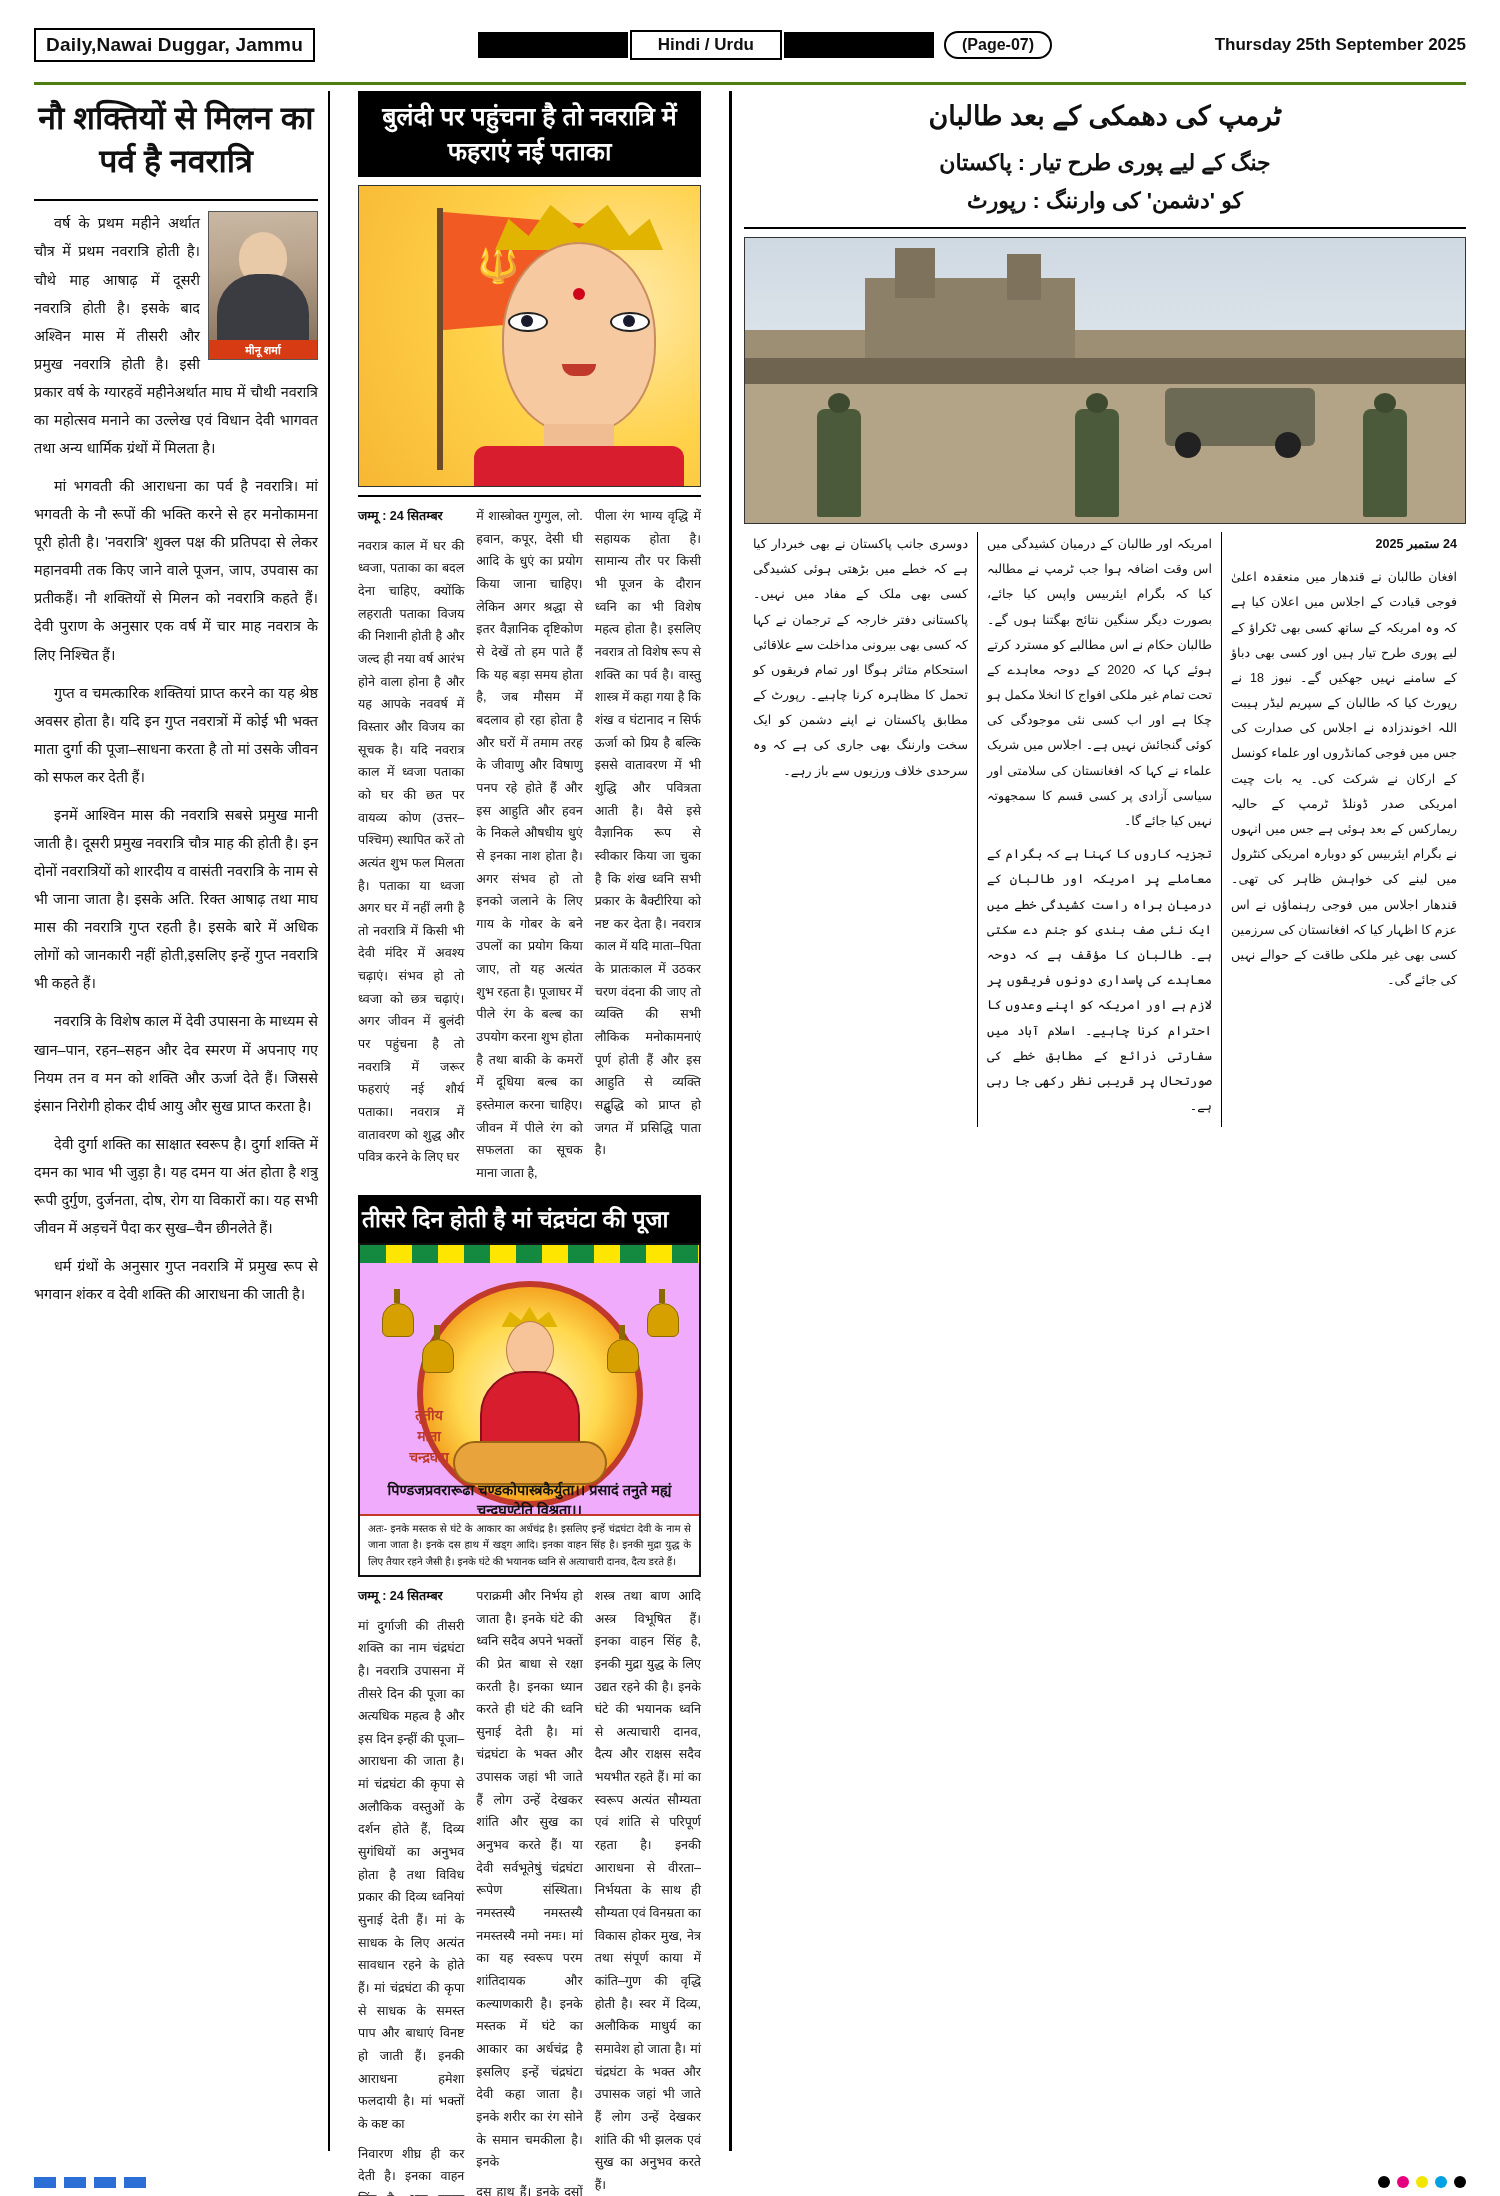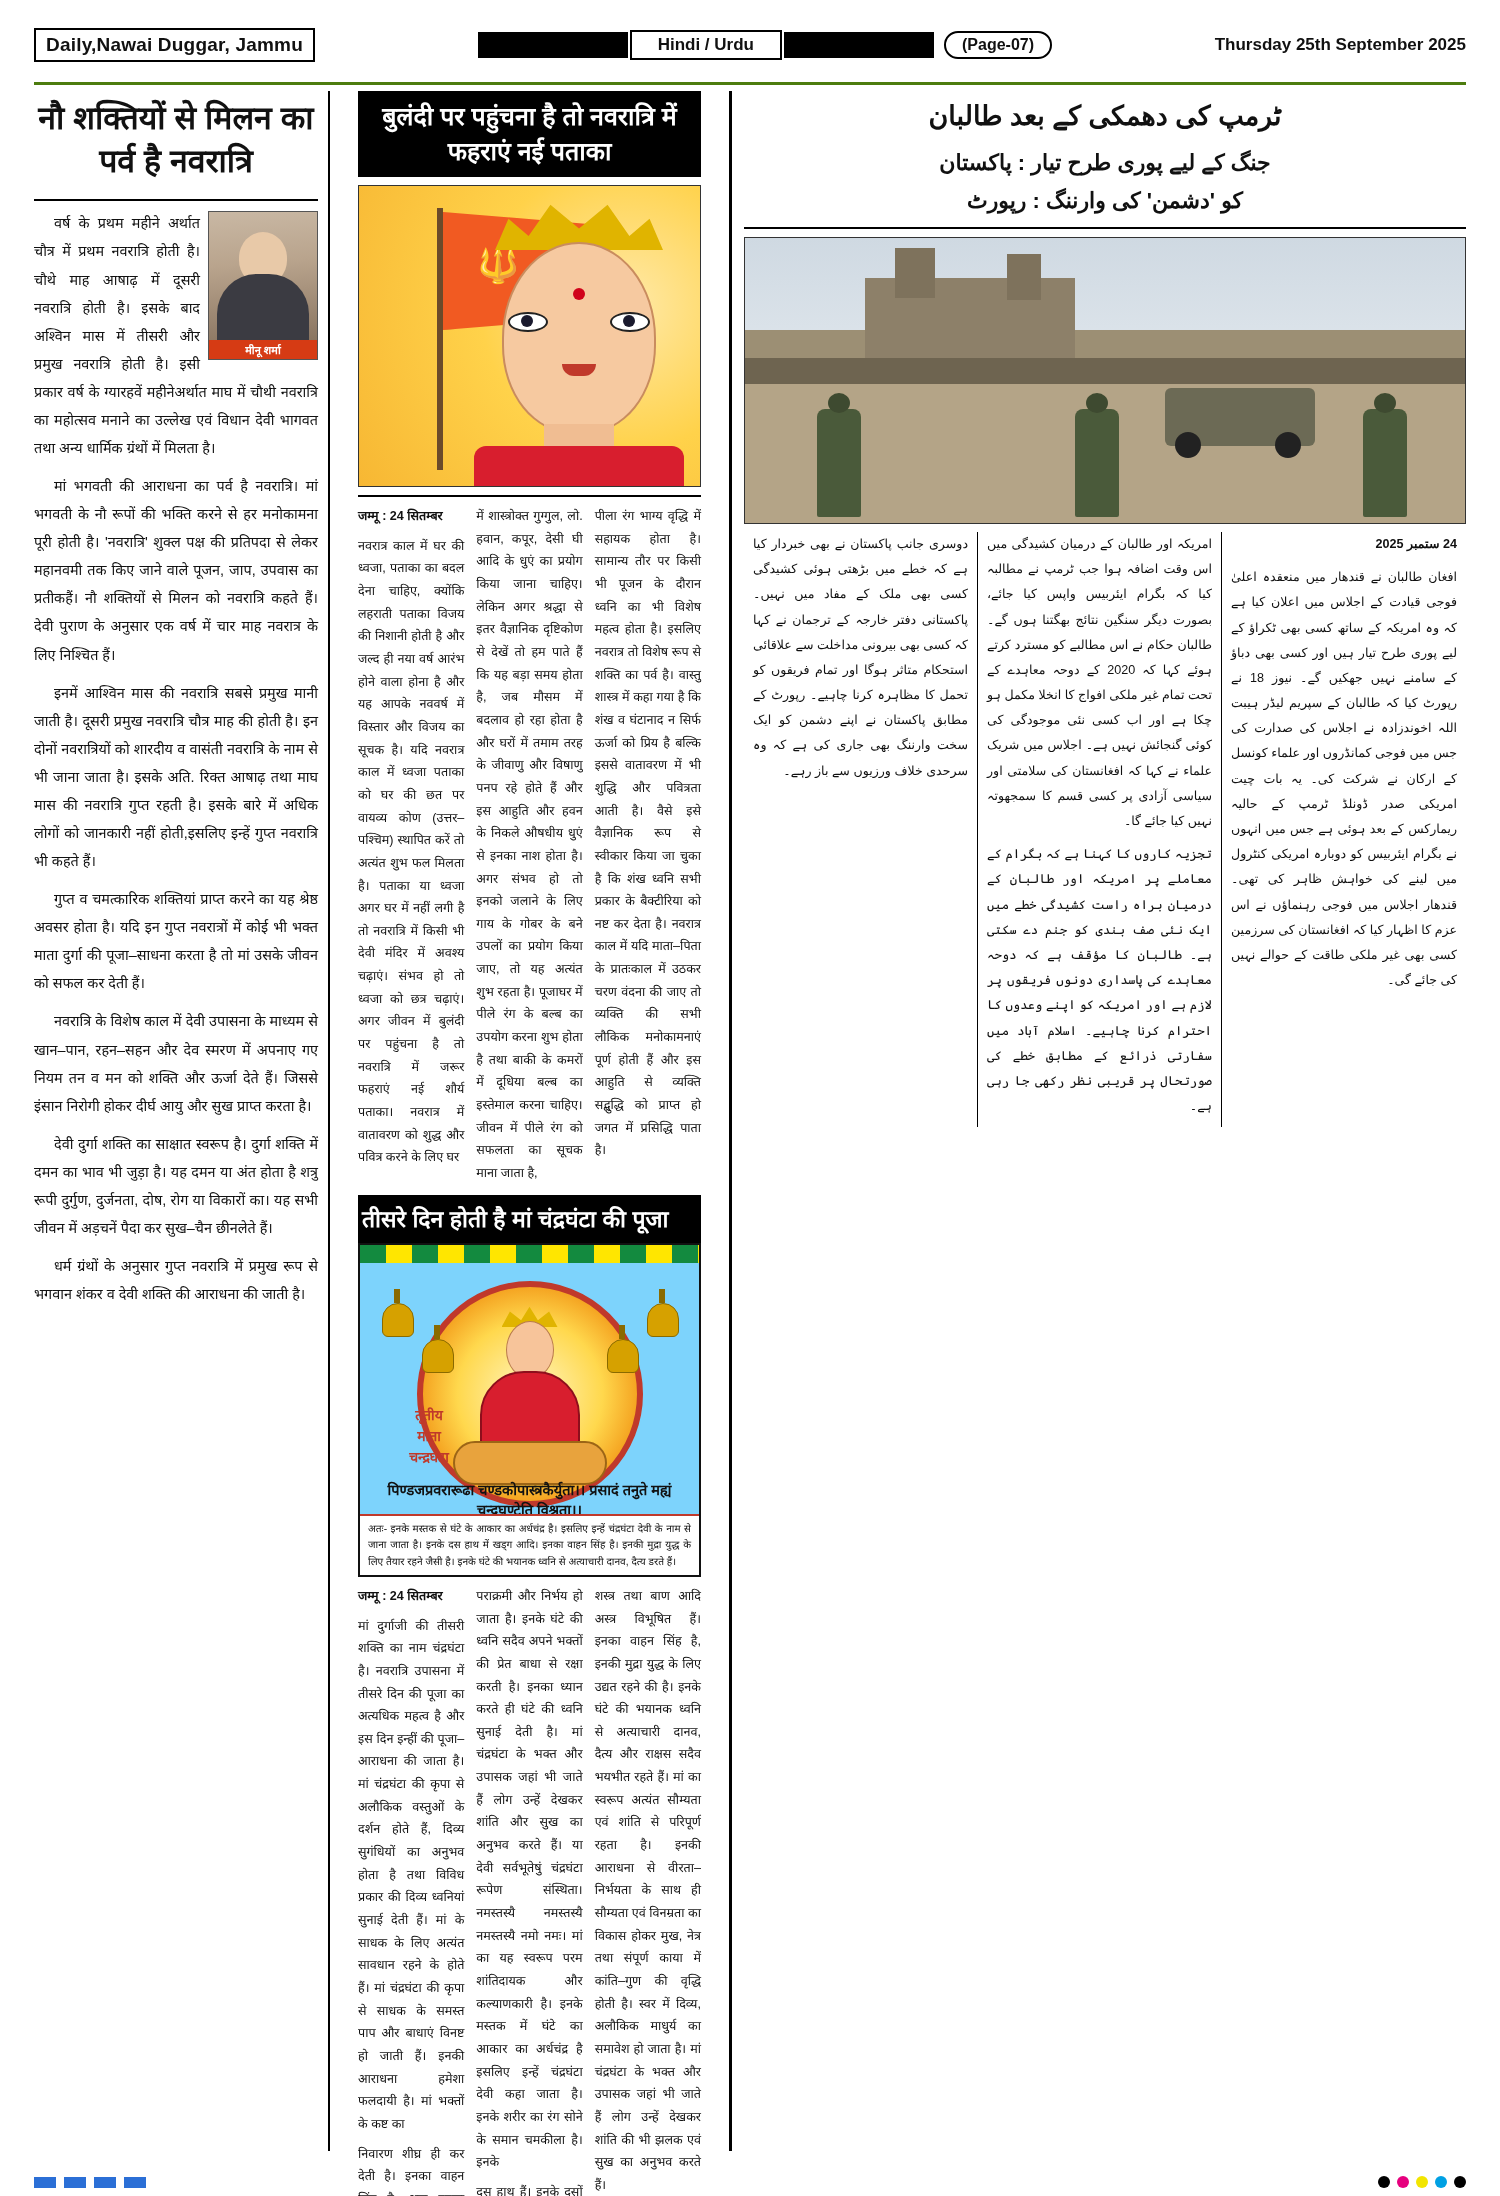--- a/index.html
+++ b/index.html
@@ -145,21 +145,21 @@
   .devi .sari{position:absolute;left:50%;top:250px;transform:translateX(-50%);width:210px;height:40px;background:#d81e2e;border-radius:12px 12px 0 0;}
   
   .twocol{column-count:3;column-gap:12px;}
   .twocol.c2{column-count:3;}
   
   .poster-hd{
     background:#000;color:#fff;text-align:left;font-weight:bold;font-size:23px;
     line-height:1.4;padding:8px 4px;margin-top:10px;
   }
   .poster{
-    border:2px solid #111;background:#7dd3fc;height:330px;position:relative;overflow:hidden;
+    border:2px solid #111;background:#f0abfc;height:330px;position:relative;overflow:hidden;
   }
   .poster .topband{height:18px;background:repeating-linear-gradient(90deg,#138a3f 0 26px,#ffe600 26px 52px);}
   .poster .halo{
     position:absolute;left:50%;top:36px;transform:translateX(-50%);
     width:214px;height:214px;border-radius:50%;
     background:radial-gradient(circle,#fff6c2 0%,#ffd84d 48%,#f5a623 70%,#e07b00 100%);
     border:6px solid #c0392b;
   }
   .poster .devi2{
     position:absolute;left:50%;top:60px;transform:translateX(-50%);
@@ -245,22 +245,22 @@
       <div class="hl-hindi">नौ शक्तियों से मिलन का पर्व है नवरात्रि</div>
 
       <div class="author">
         <div class="ph"></div>
         <div class="cap">मीनू शर्मा</div>
       </div>
 
       <div class="body-hi">
         <p>वर्ष के प्रथम महीने अर्थात चौत्र में प्रथम नवरात्रि होती है। चौथे माह आषाढ़ में दूसरी नवरात्रि होती है। इसके बाद अश्विन मास में तीसरी और प्रमुख नवरात्रि होती है। इसी प्रकार वर्ष के ग्यारहवें महीनेअर्थात माघ में चौथी नवरात्रि का महोत्सव मनाने का उल्लेख एवं विधान देवी भागवत तथा अन्य धार्मिक ग्रंथों में मिलता है।</p>
         <p>मां भगवती की आराधना का पर्व है नवरात्रि। मां भगवती के नौ रूपों की भक्ति करने से हर मनोकामना पूरी होती है। 'नवरात्रि' शुक्ल पक्ष की प्रतिपदा से लेकर महानवमी तक किए जाने वाले पूजन, जाप, उपवास का प्रतीकहैं। नौ शक्तियों से मिलन को नवरात्रि कहते हैं। देवी पुराण के अनुसार एक वर्ष में चार माह नवरात्र के लिए निश्चित हैं।</p>
+        <p>गुप्त व चमत्कारिक शक्तियां प्राप्त करने का यह श्रेष्ठ अवसर होता है। यदि इन गुप्त नवरात्रों में कोई भी भक्त माता दुर्गा की पूजा–साधना करता है तो मां उसके जीवन को सफल कर देती हैं।</p>
         <p>इनमें आश्विन मास की नवरात्रि सबसे प्रमुख मानी जाती है। दूसरी प्रमुख नवरात्रि चौत्र माह की होती है। इन दोनों नवरात्रियों को शारदीय व वासंती नवरात्रि के नाम से भी जाना जाता है। इसके अति. रिक्त आषाढ़ तथा माघ मास की नवरात्रि गुप्त रहती है। इसके बारे में अधिक लोगों को जानकारी नहीं होती,इसलिए इन्हें गुप्त नवरात्रि भी कहते हैं।</p>
-        <p>गुप्त व चमत्कारिक शक्तियां प्राप्त करने का यह श्रेष्ठ अवसर होता है। यदि इन गुप्त नवरात्रों में कोई भी भक्त माता दुर्गा की पूजा–साधना करता है तो मां उसके जीवन को सफल कर देती हैं।</p>
         <p>नवरात्रि के विशेष काल में देवी उपासना के माध्यम से खान–पान, रहन–सहन और देव स्मरण में अपनाए गए नियम तन व मन को शक्ति और ऊर्जा देते हैं। जिससे इंसान निरोगी होकर दीर्घ आयु और सुख प्राप्त करता है।</p>
         <p>देवी दुर्गा शक्ति का साक्षात स्वरूप है। दुर्गा शक्ति में दमन का भाव भी जुड़ा है। यह दमन या अंत होता है शत्रु रूपी दुर्गुण, दुर्जनता, दोष, रोग या विकारों का। यह सभी जीवन में अड़चनें पैदा कर सुख–चैन छीनलेते हैं।</p>
         <p>धर्म ग्रंथों के अनुसार गुप्त नवरात्रि में प्रमुख रूप से भगवान शंकर व देवी शक्ति की आराधना की जाती है।</p>
       </div>
     </div>
 
     <div class="col col-2">
       <div class="hl-box">बुलंदी पर पहुंचना है तो नवरात्रि में फहराएं नई पताका</div>
 
       <div class="art-flag">

